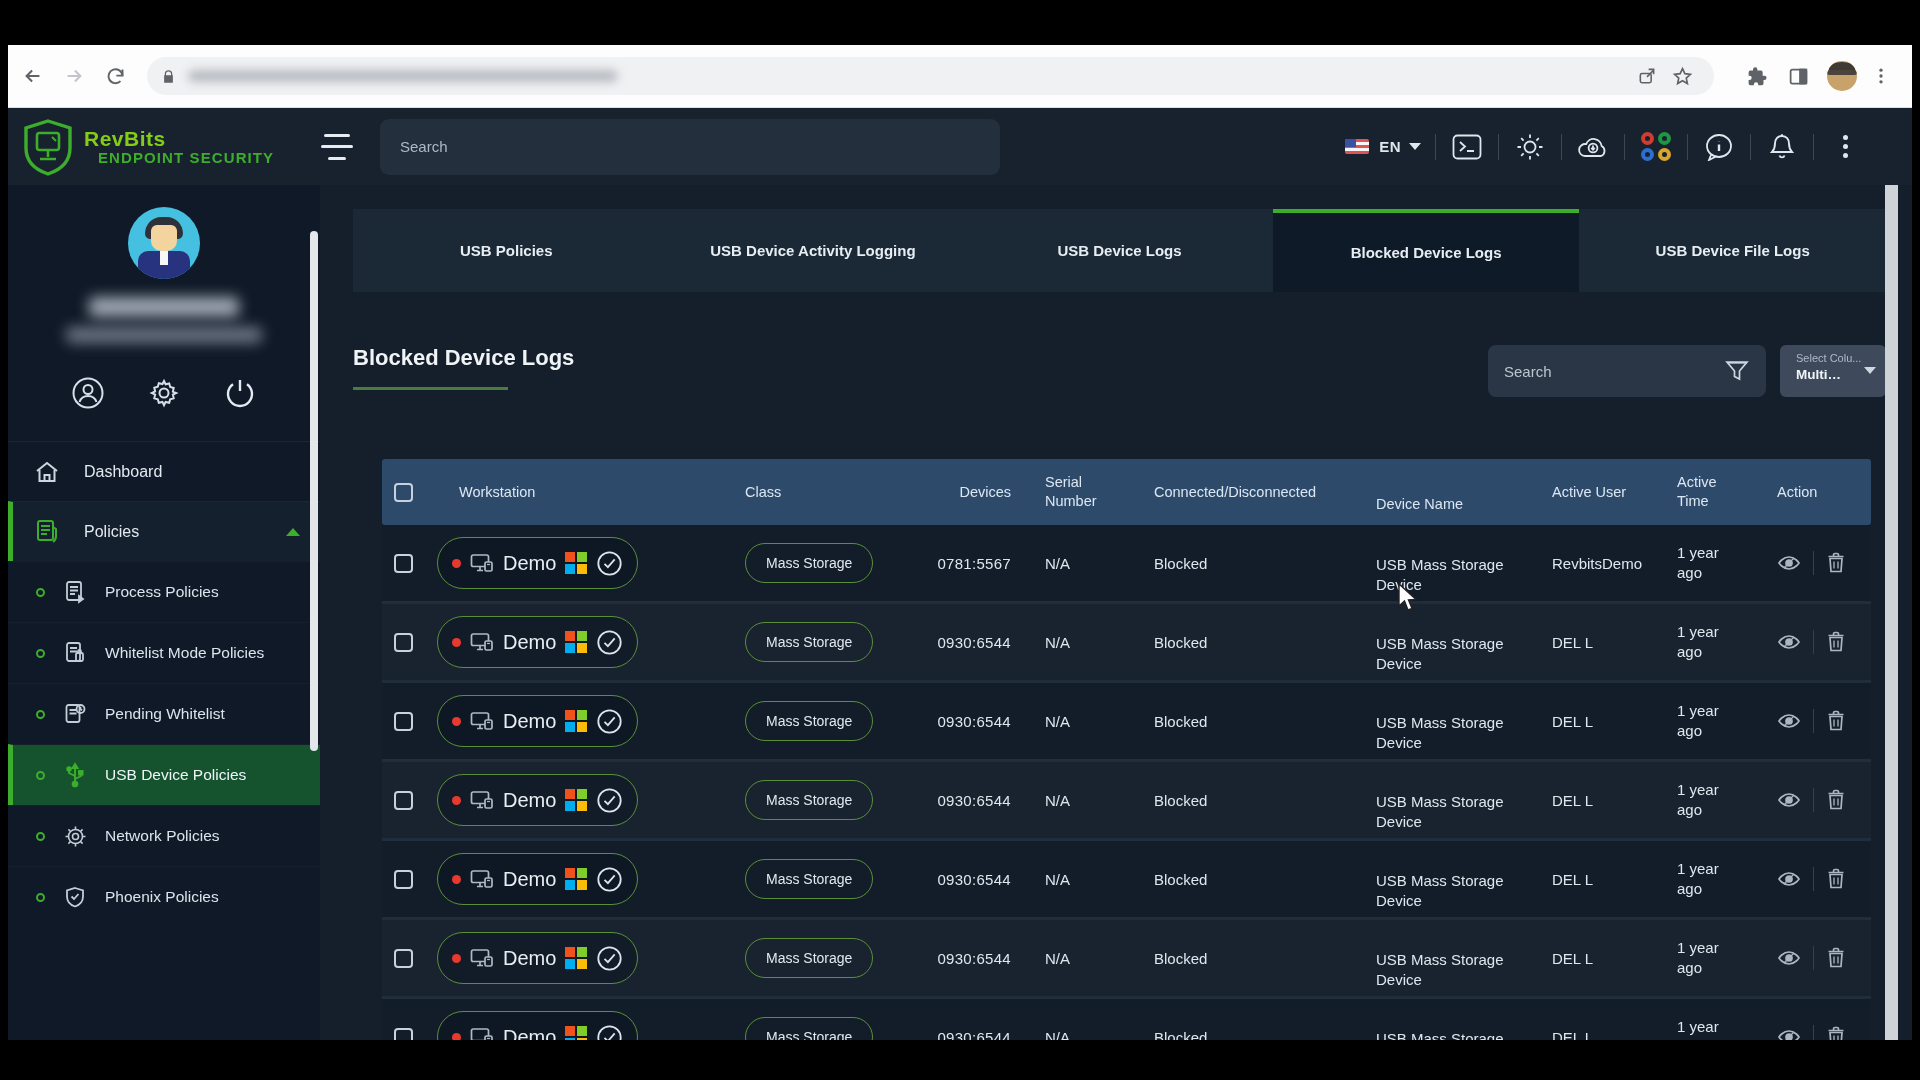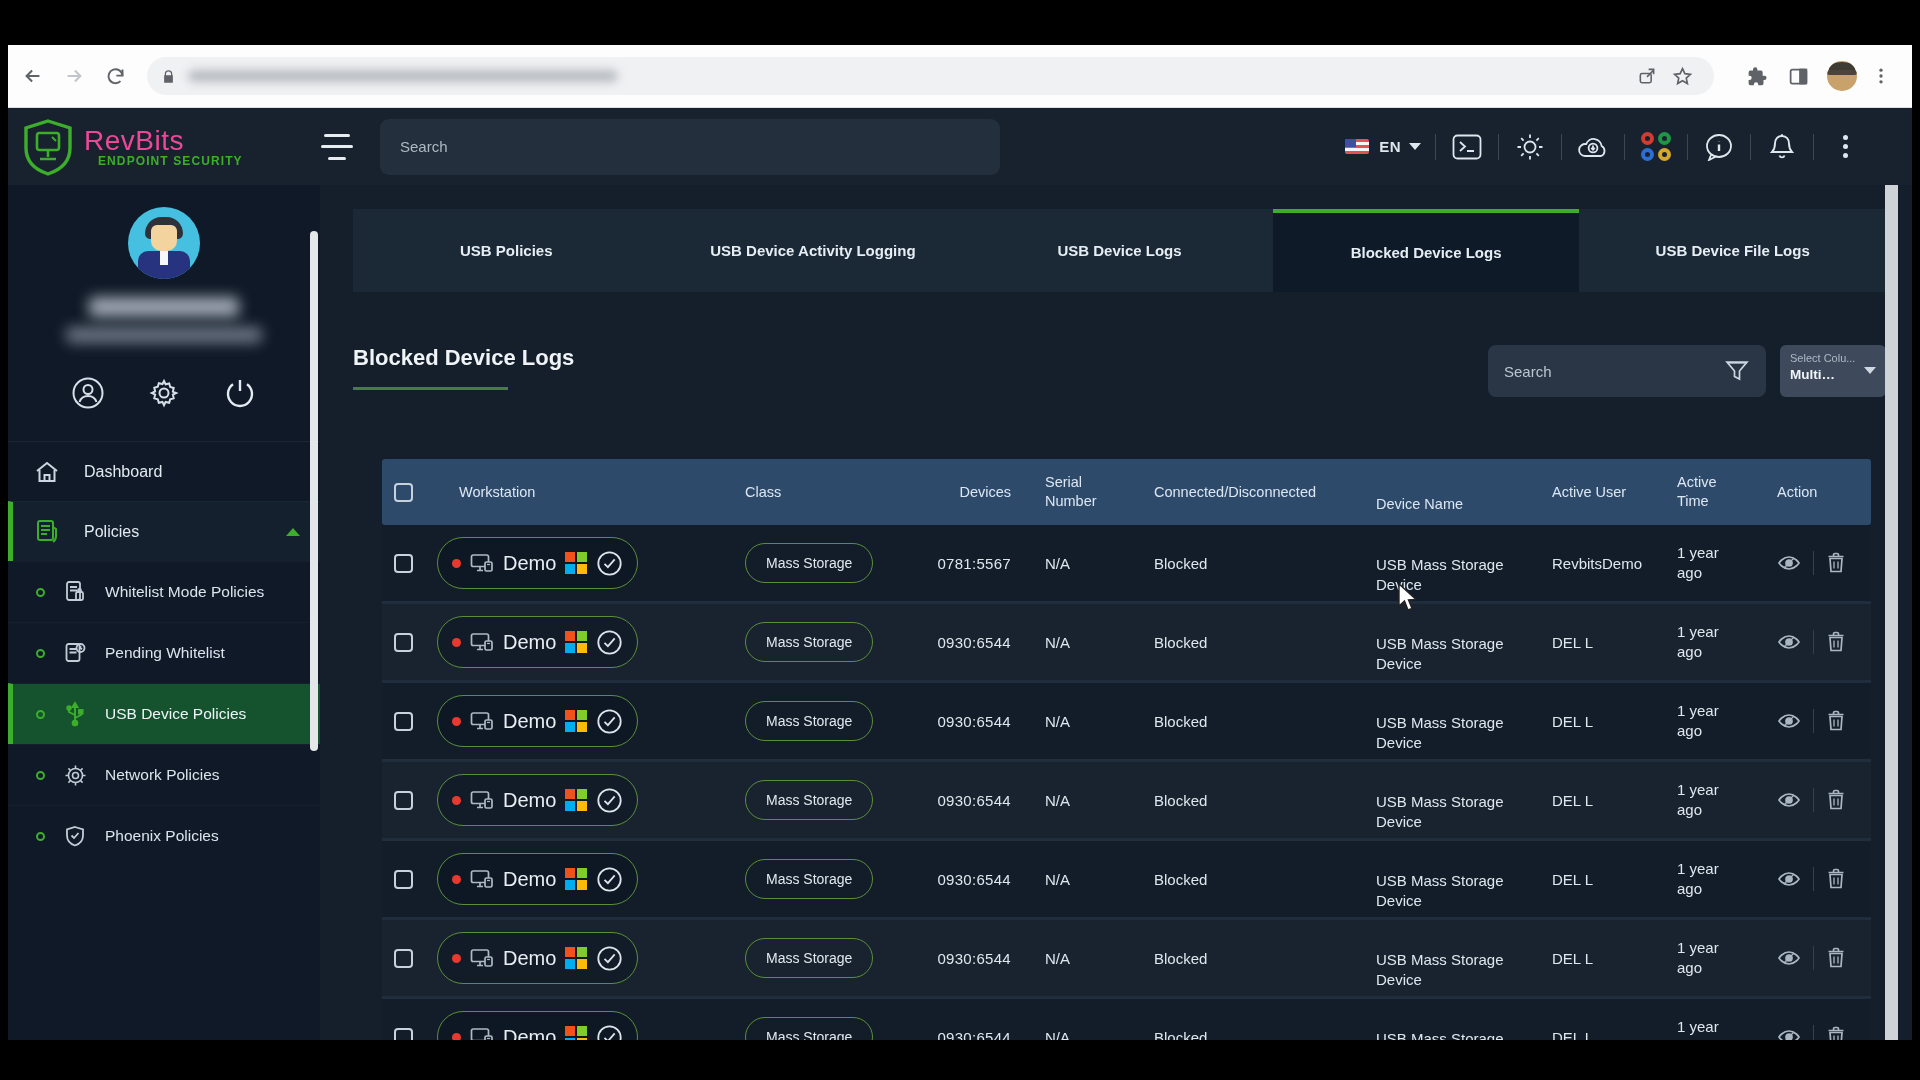--- a/index.html
+++ b/index.html
@@ -20,22 +20,22 @@
   #url-blur { width:430px; height:12px; margin-left:12px; border-radius:6px; background:#b7bbc1; filter:blur(5px); }
   .blur-spacer { flex:1; }
   #avatar-chrome { width:30px; height:30px; border-radius:50%; background:#c9a16b; position:relative; overflow:hidden; margin-left:12px; }
   #avatar-chrome .hat { position:absolute; left:2px; top:1px; width:26px; height:12px; background:#3f3a34; border-radius:50% 50% 4px 4px; }
   #avatar-chrome .brim { position:absolute; left:0px; top:9px; width:30px; height:5px; background:#4a443d; border-radius:3px; }
 
   
   #app-header { left:0; top:63px; width:1904px; height:77px; background:#18222e; display:flex; align-items:center; }
   #brand { display:flex; align-items:center; margin-left:14px; width:280px; }
   #brand-text { margin-left:10px; line-height:1.05; }
-  #brand-name { color:#ec4899; font-size:28px; font-weight:normal; letter-spacing:.5px; }
-  #brand-tag { color:#3dae2b; font-size:12px; font-weight:bold; letter-spacing:1.1px;padding-left:14px; }
+  #brand-name { color:#84cc16; font-size:21px; font-weight:bold; letter-spacing:.5px; }
+  #brand-tag { color:#3dae2b; font-size:15px; font-weight:bold; letter-spacing:1.1px;padding-left:14px; }
   #hamburger { width:34px; height:26px; margin-left:18px; display:flex; flex-direction:column; justify-content:space-between; align-items:center; cursor:pointer; }
   #hamburger span { display:block; height:3px; border-radius:2px; background:#e7ecf1; }
   #hamburger .l1{ width:26px; } #hamburger .l2{ width:32px; } #hamburger .l3{ width:18px; }
   #hdr-search { margin-left:26px; width:620px; height:56px; background:#242f3d; border-radius:9px;
     display:flex; align-items:center; padding:0 20px; }
   #hdr-search input { background:transparent; border:none; outline:none; color:#cfd8e0; font-size:15px; width:100%;
     font-family:"Liberation Sans","DejaVu Sans",sans-serif; }
   #hdr-search input::placeholder { color:#aeb9c4; }
   #hdr-icons { margin-left:auto; margin-right:50px; display:flex; align-items:center; color:#dfe7ee; }
   .hdr-sep { width:1px; height:26px; background:#3a4654; margin:0 14px; }
@@ -89,21 +89,21 @@
   .tab.active { background:#0e1a28; border-top:4px solid #3dae2b; }
   #title-row { position:absolute; left:33px; top:160px; width:1533px; display:flex; align-items:flex-start; }
   #page-title { color:#f0f4f7; font-size:22px; font-weight:bold; }
   #title-underline { width:155px; height:3px; background:#4a7c41; margin-top:16px; }
   #controls { margin-left:auto; display:flex; gap:14px; }
   #tbl-search { width:278px; height:52px; background:#2a3645; border-radius:8px; display:flex; align-items:center; padding:0 16px; }
   #tbl-search input { background:transparent; border:none; outline:none; color:#cfd8e0; font-size:15px; width:100%;
     font-family:"Liberation Sans","DejaVu Sans",sans-serif; }
   #tbl-search input::placeholder { color:#bcc6d0; }
   #tbl-search svg { margin-left:auto; flex:none; }
-  #col-select { width:106px; height:52px; background:#3e4a5b; border-radius:6px; padding:7px 10px 0; cursor:pointer; position:relative; }
+  #col-select { width:106px; height:52px; background:#3e4a5b; border-radius:6px; padding:7px 16px 0; cursor:pointer; position:relative; }
   #col-select .lab { color:#aeb9c6; font-size:11px; white-space:nowrap; overflow:hidden; }
   #col-select .val { color:#f0f4f8; font-size:13.5px; font-weight:bold; margin-top:3px; }
   #col-select .caret-down { position:absolute; right:10px; top:22px; border-top-color:#cfd8e2; }
 
   
   #table { position:absolute; left:62px; top:274px; width:1489px; }
   .cell { flex:none; display:flex; align-items:center; }
   .c-check{ width:55px; padding-left:12px; }
   .c-ws{ width:280px; }
   .c-class{ width:195px; padding-left:28px; }
@@ -347,20 +347,31 @@
               </svg>
           </span>
           <span class="mlabel">Policies</span>
           <span class="caret-up"></span>
         </div>
 
         <div class="smitem">
           <span class="bullet"></span>
           <span class="sic">
             <svg width="22" height="24" viewBox="0 0 22 24" fill="none" stroke="#c3cdd8" stroke-width="1.8">
+                <rect x="3" y="2" width="14" height="18" rx="2"></rect>
+                <path d="M6 7h8M6 10.5h8M6 14h5"></path>
+                <path d="M15 16l4 3-4 3z" fill="#c3cdd8"></path>
+              </svg>
+          </span>
+          <span class="slabel">Process Policies</span>
+        </div>
+        <div class="smitem">
+          <span class="bullet"></span>
+          <span class="sic">
+            <svg width="22" height="24" viewBox="0 0 22 24" fill="none" stroke="#c3cdd8" stroke-width="1.8">
                 <rect x="3" y="2" width="13" height="18" rx="2"></rect>
                 <path d="M6 7h7M6 10.5h7"></path>
                 <rect x="12" y="12" width="7" height="8" rx="1.5"></rect>
                 <path d="M14 12v-1.5a1.5 1.5 0 0 1 3 0V12"></path>
               </svg>
           </span>
           <span class="slabel">Whitelist Mode Policies</span>
         </div>
         <div class="smitem">
           <span class="bullet"></span>

